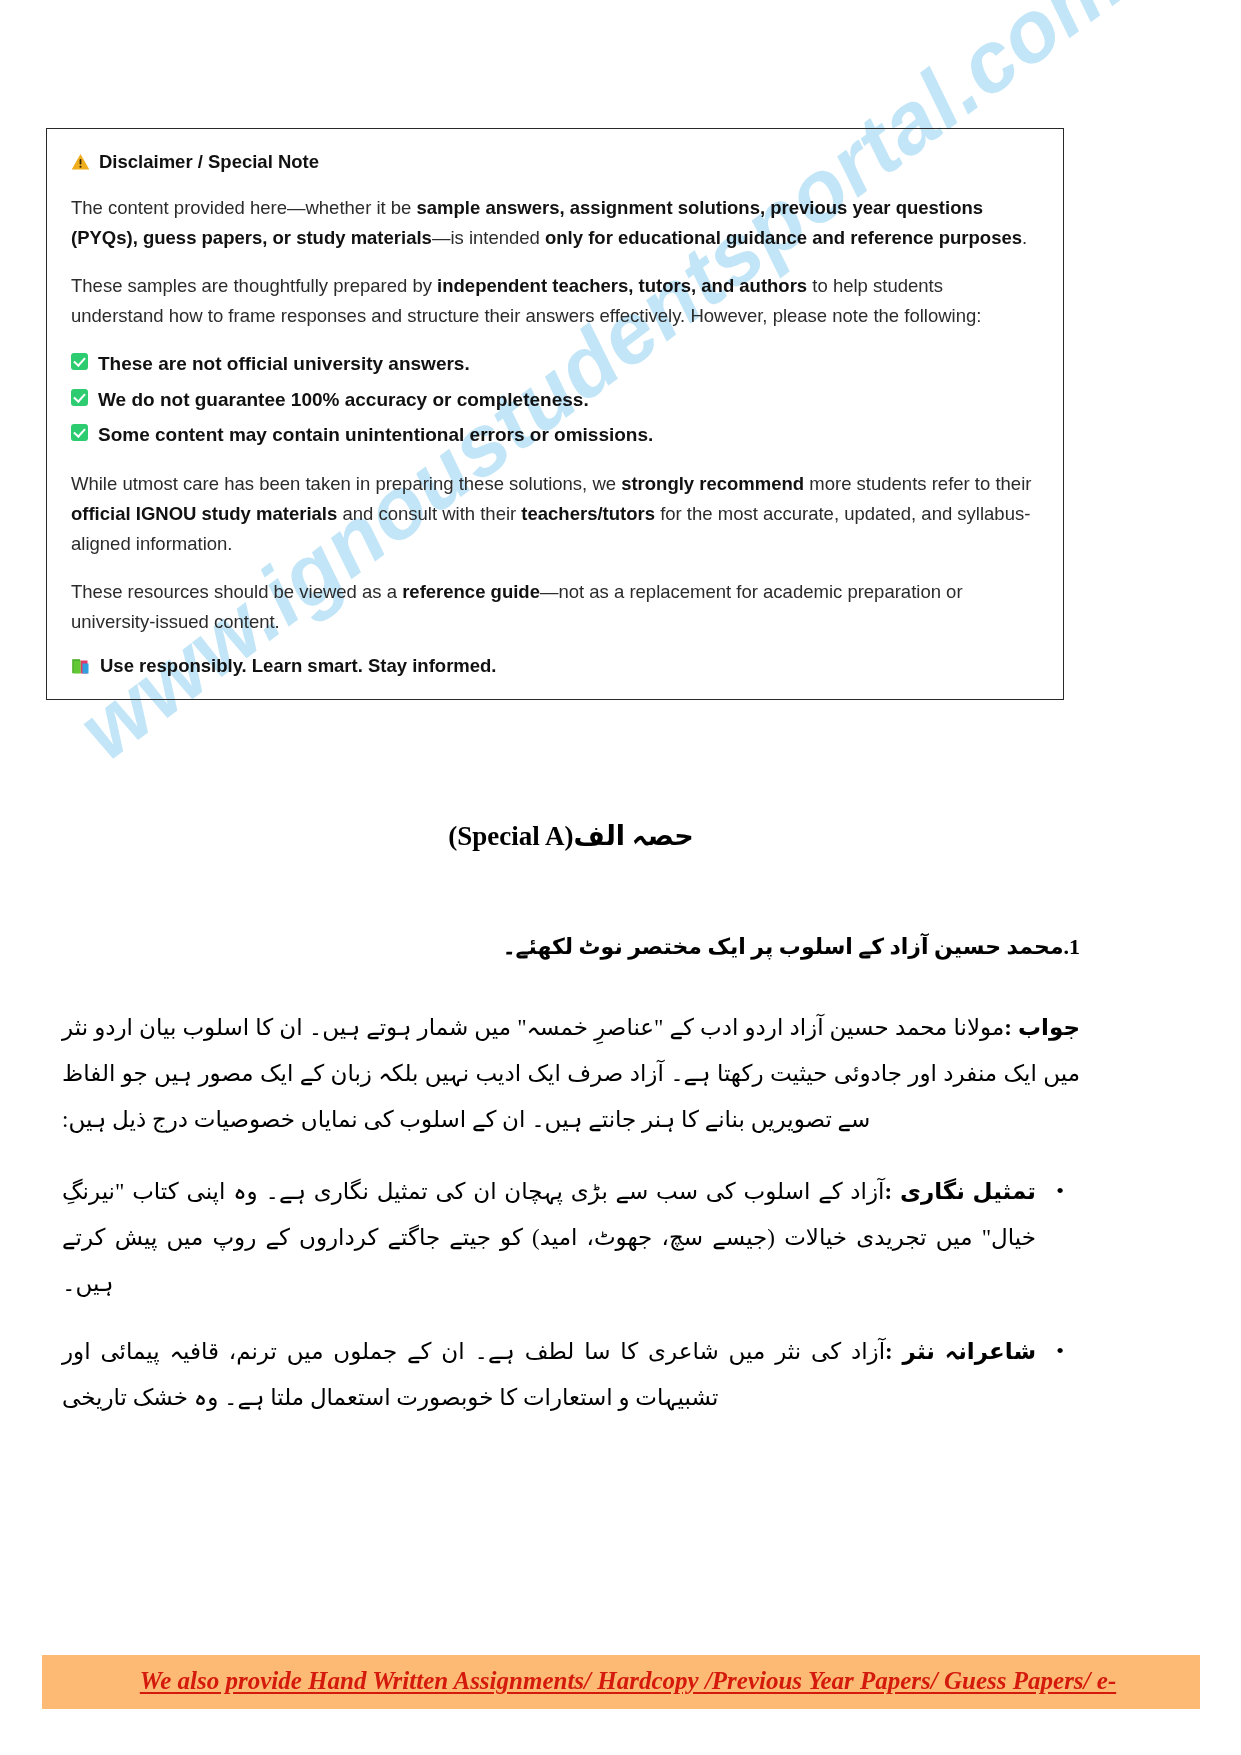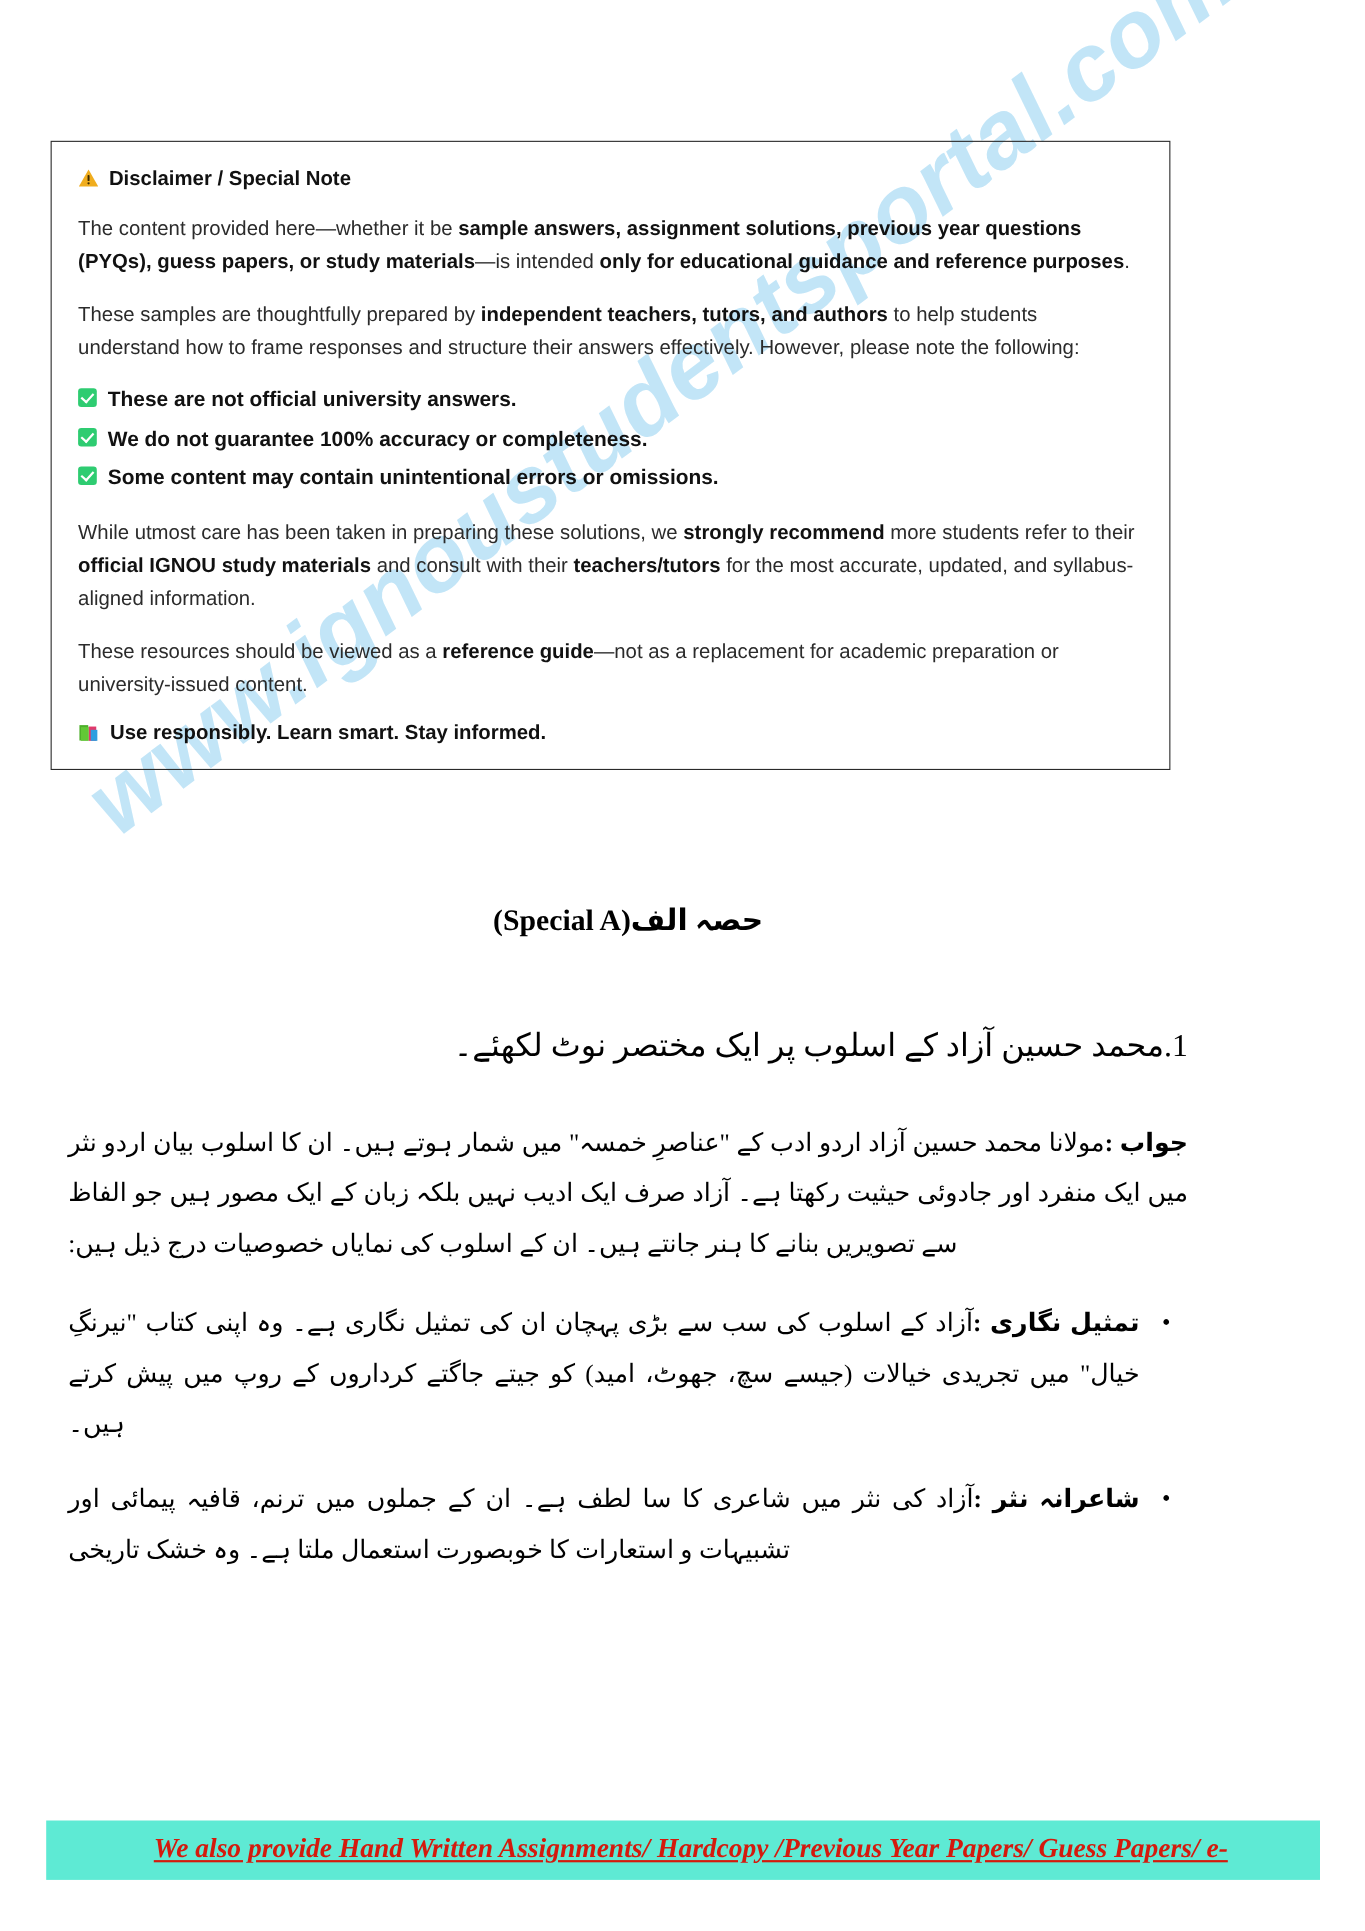--- a/index.html
+++ b/index.html
@@ -150,22 +150,22 @@
     text-align: center;
     font-family: "Liberation Serif", "DejaVu Sans", serif;
     font-size: 27px;
     font-weight: 700;
     color: #000000;
     margin: 0 0 78px 0;
     direction: rtl;
   }
   .q-heading {
     font-family: "Liberation Serif", "DejaVu Sans", serif;
-    font-size: 29px;
-    font-weight: 400;
+    font-size: 22px;
+    font-weight: 700;
     color: #000000;
     text-align: right;
     margin: 0 0 42px 0;
     direction: rtl;
     line-height: 1.5;
   }
   .answer-para {
     font-family: "Liberation Serif", "DejaVu Sans", serif;
     font-size: 23px;
     color: #000000;
@@ -203,21 +203,21 @@
     line-height: 2.0;
   }
   .bullet b { font-weight: 700; }
 
   
   .footer-banner {
     position: absolute;
     left: 42px;
     top: 1655px;
     width: 1158px;
-    background: #5eead4;
+    background: #fdba74;
     box-sizing: border-box;
     padding: 8px 14px 10px 28px;
     text-align: center;
     z-index: 10;
   }
   .footer-line {
     font-family: "Liberation Serif", serif;
     font-style: italic;
     font-weight: 700;
     font-size: 25px;

